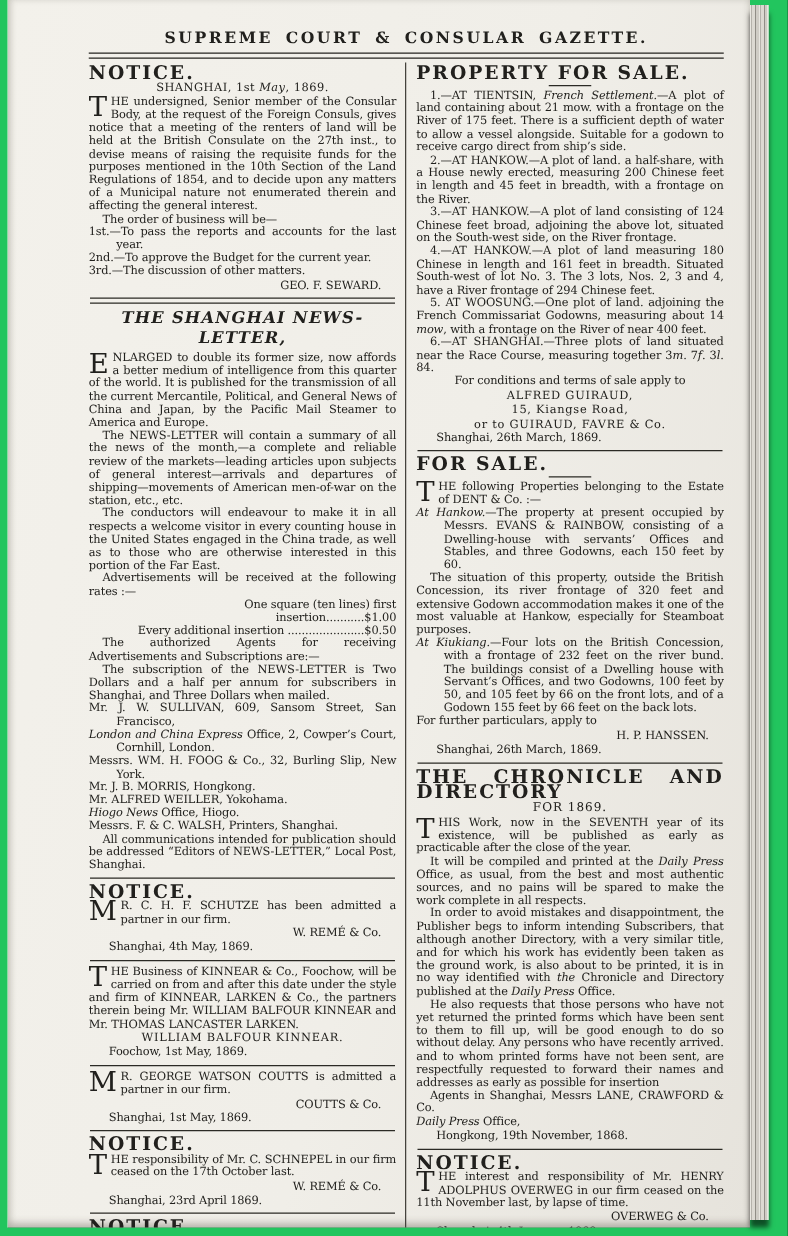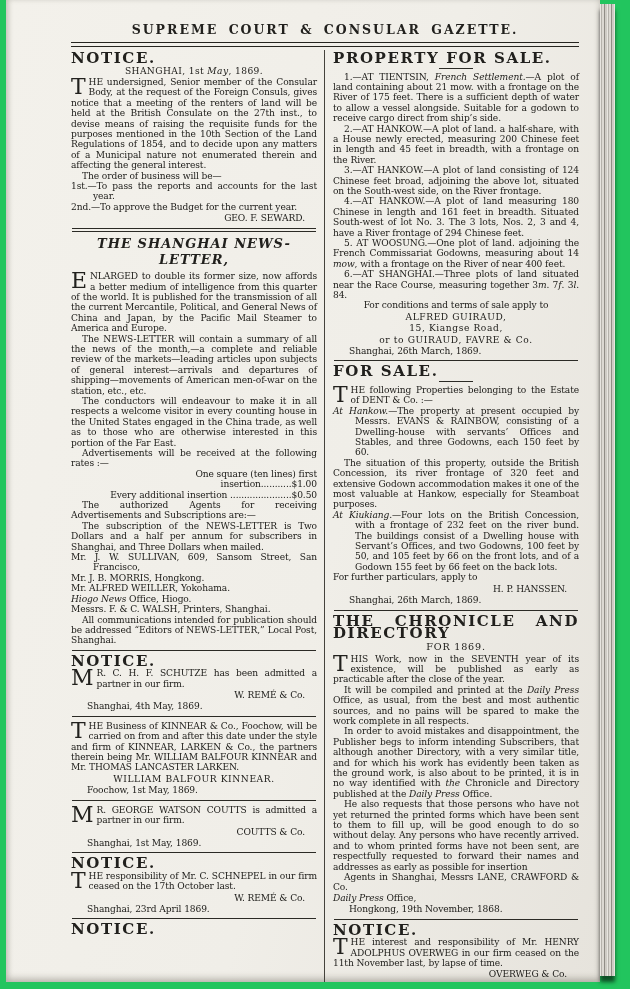--- a/index.html
+++ b/index.html
@@ -49,34 +49,37 @@
       <div class="double-rule"></div>
       <div class="columns">
         <div class="col left">
             <section>
               <div class="b-heading">NOTICE.</div>
               <div class="b-datecenter">SHANGHAI, 1st <i>May</i>, 1869.</div>
               <div class="b-drop"><span class="dropcap">T</span>HE undersigned, Senior member of the Consular Body, at the request of the Foreign Consuls, gives notice that a meeting of the renters of land will be held at the British Consulate on the 27th inst., to devise means of raising the requisite funds for the purposes mentioned in the 10th Section of the Land Regulations of 1854, and to decide upon any matters of a Municipal nature not enumerated therein and affecting the general interest.</div>
               <div class="b-para">The order of business will be—</div>
               <div class="b-hang">1st.—To pass the reports and accounts for the last year.</div>
               <div class="b-hang">2nd.—To approve the Budget for the current year.</div>
+              <div class="b-hang">3rd.—The discussion of other matters.</div>
               <div class="b-sigright">GEO. F. SEWARD.</div>
             </section>
             <div class="rule double"></div>
             <section>
               <div class="b-titleitalic">THE SHANGHAI NEWS-LETTER,</div>
               <div class="b-drop"><span class="dropcap">E</span>NLARGED to double its former size, now affords a better medium of intelligence from this quarter of the world.  It is published for the transmission of all the current Mercantile, Political, and General News of China and Japan, by the Pacific Mail Steamer to America and Europe.</div>
               <div class="b-para">The NEWS-LETTER will contain a summary of all the news of the month,—a complete and reliable review of the markets—leading articles upon subjects of general interest—arrivals and departures of shipping—movements of American men-of-war on the station, etc., etc.</div>
               <div class="b-para">The conductors will endeavour to make it in all respects a welcome visitor in every counting house in the United States engaged in the China trade, as well as to those who are otherwise interested in this portion of the Far East.</div>
               <div class="b-para">Advertisements will be received at the following rates :—</div>
               <div class="b-indent">One square (ten lines) first insertion...........$1.00</div>
               <div class="b-indent">Every additional insertion ......................$0.50</div>
               <div class="b-para">The authorized Agents for receiving Advertisements and Subscriptions are:—</div>
               <div class="b-para">The subscription of the NEWS-LETTER is Two Dollars and a half per annum for subscribers in Shanghai, and Three Dollars when mailed.</div>
               <div class="b-hang">Mr. J. W. SULLIVAN, 609, Sansom Street, San Francisco,</div>
+              <div class="b-hang"><i>London and China Express</i> Office, 2, Cowper’s Court, Cornhill, London.</div>
+              <div class="b-hang">Messrs. WM. H. FOOG &amp; Co., 32, Burling Slip, New York.</div>
               <div class="b-hang">Mr. J. B. MORRIS, Hongkong.</div>
               <div class="b-hang">Mr. ALFRED WEILLER, Yokohama.</div>
               <div class="b-hang"><i>Hiogo News</i> Office, Hiogo.</div>
               <div class="b-hang">Messrs. F. &amp; C. WALSH, Printers, Shanghai.</div>
               <div class="b-para">All communications intended for publication should be addressed “Editors of NEWS-LETTER,” Local Post, Shanghai.</div>
             </section>
             <div class="rule "></div>
             <section>
               <div class="b-heading">NOTICE.</div>
               <div class="b-drop"><span class="dropcap">M</span>R. C. H. F. SCHUTZE has been admitted a partner in our firm.</div>

